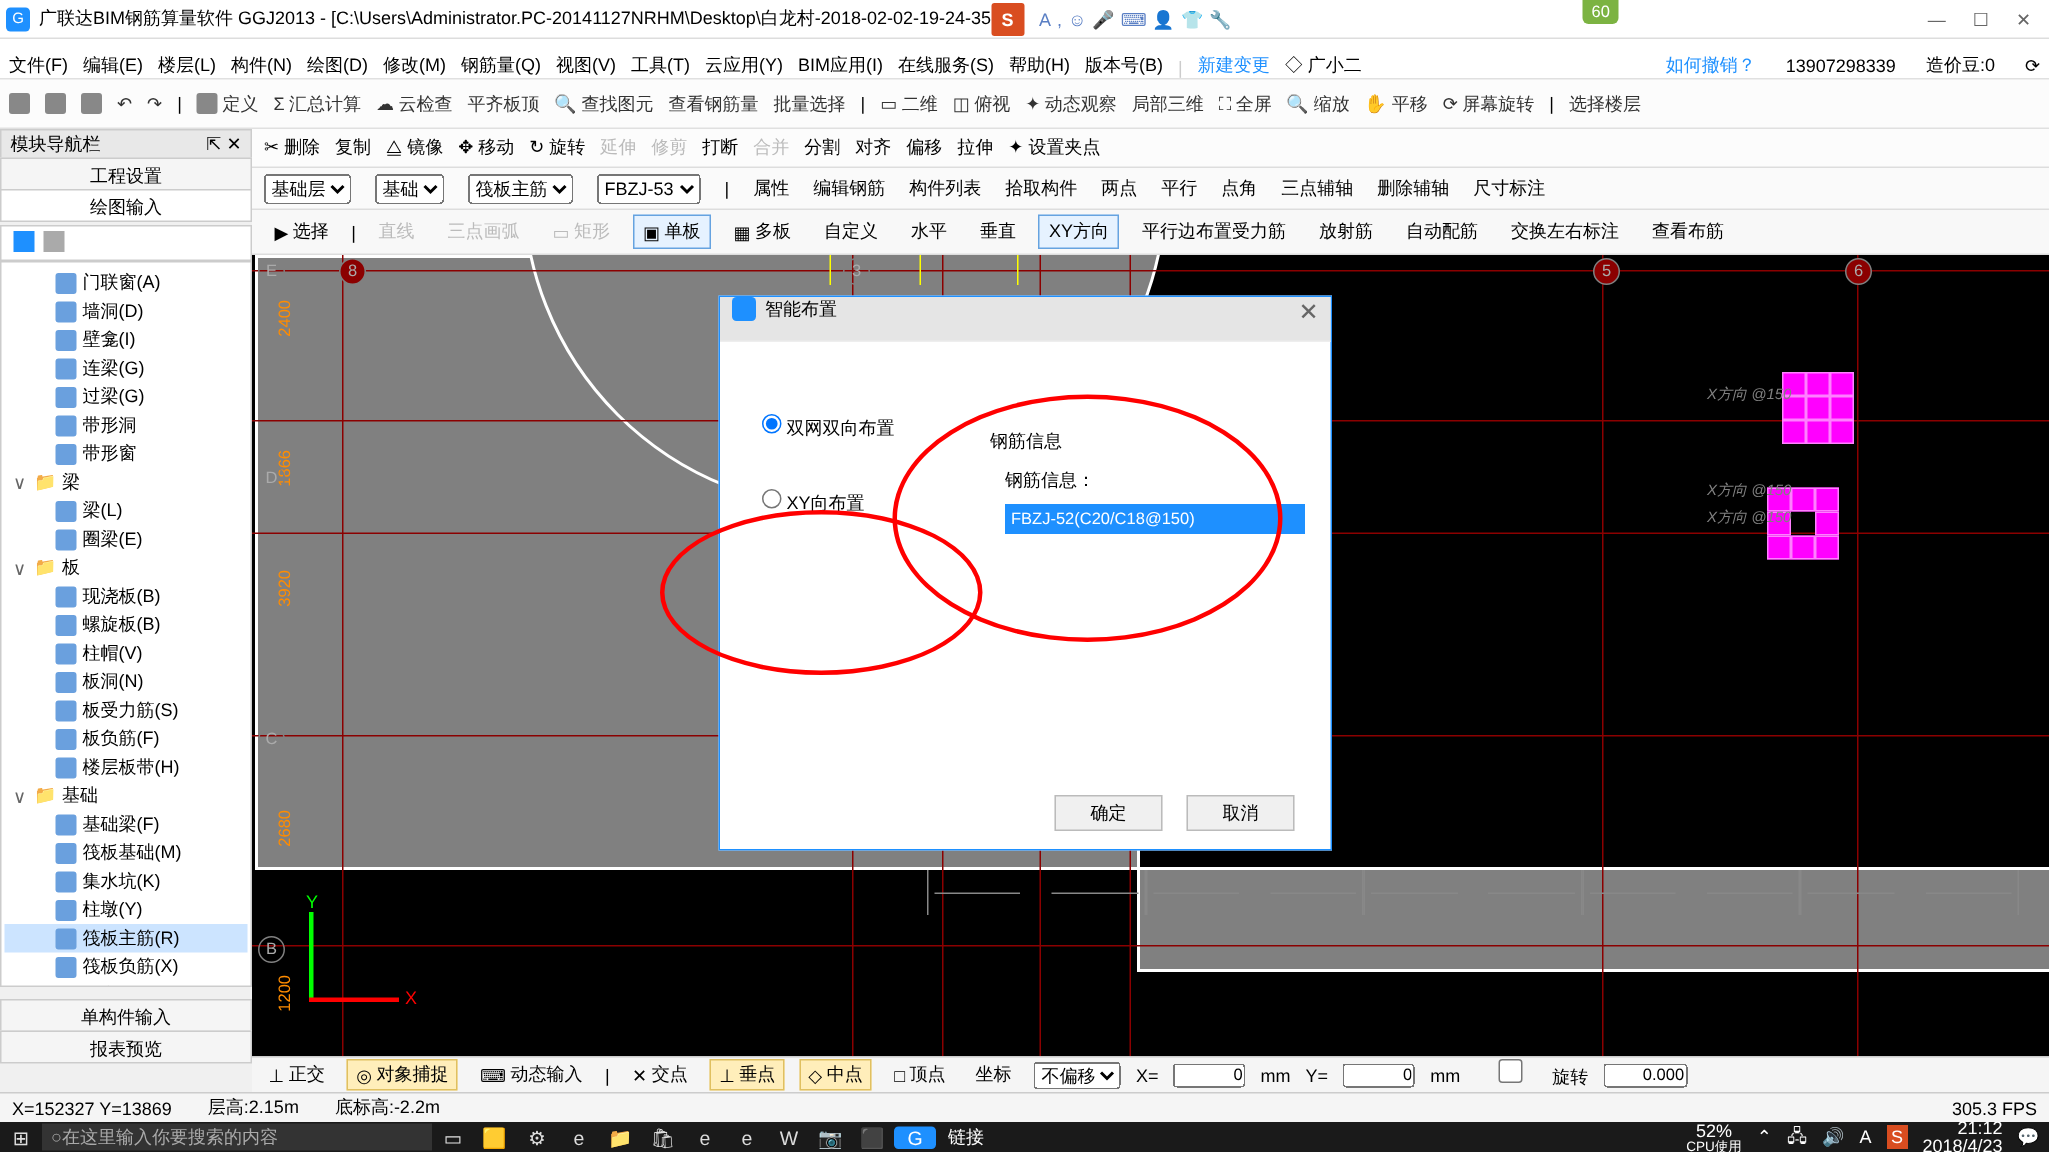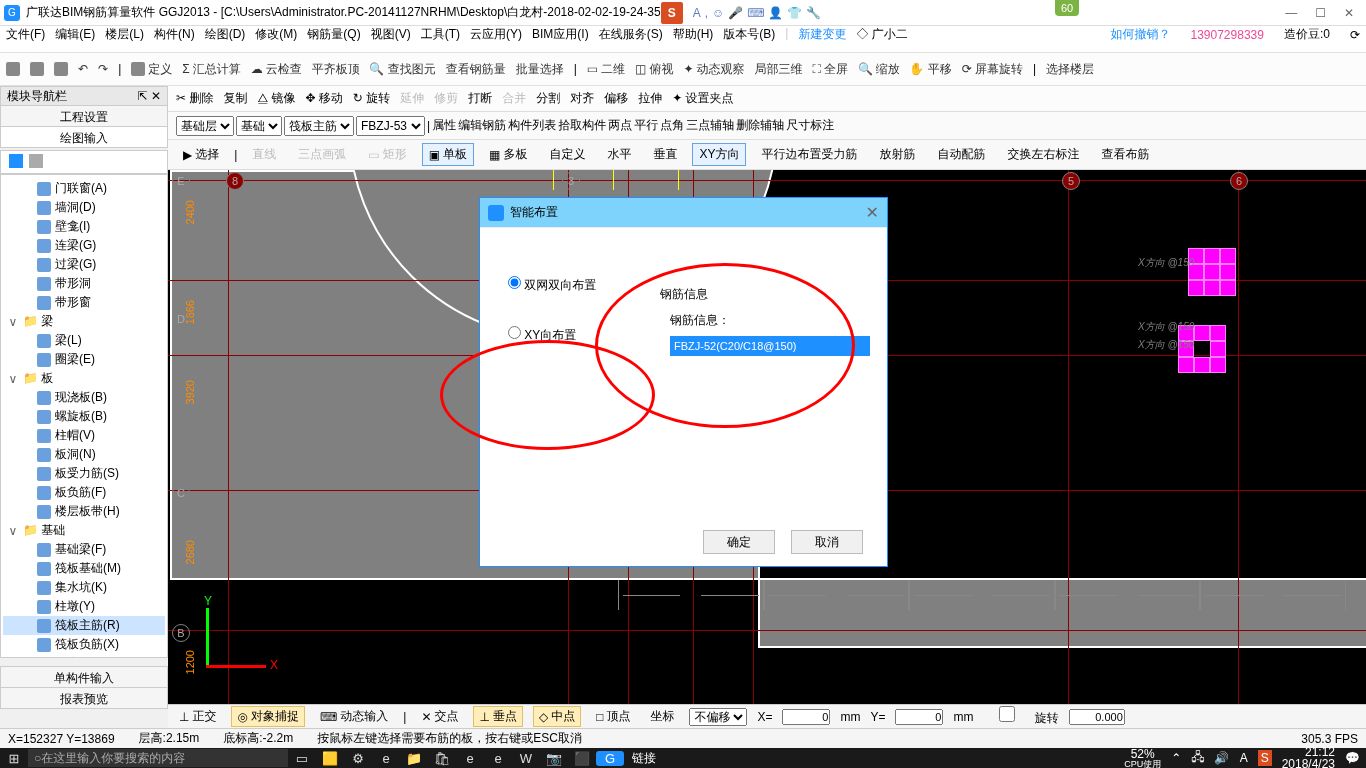--- a/index.html
+++ b/index.html
@@ -5,47 +5,47 @@
 *{margin:0;padding:0;box-sizing:border-box;font-family:"Microsoft YaHei","SimSun",sans-serif;font-size:12px;}
 body{width:1366px;height:768px;background:#f0f0f0;overflow:hidden;position:relative;}
 .titlebar{height:26px;background:#fff;display:flex;align-items:center;padding:0 4px;border-bottom:1px solid #ddd;}
 .titlebar .icon{width:16px;height:16px;background:#1e90ff;color:#fff;text-align:center;line-height:16px;border-radius:3px;margin-right:6px;font-size:10px;}
 .titlebar .title{flex:0 0 auto;color:#000;}
 .titlebar .overlay-icons{margin-left:10px;display:flex;gap:4px;font-size:13px;}
 .titlebar .overlay-icons span{color:#5a7fc4;}
 .titlebar .overlay-s{width:22px;height:22px;background:#d94d20;color:#fff;display:inline-flex;align-items:center;justify-content:center;font-weight:bold;border-radius:2px;}
 .titlebar .badge{position:absolute;left:1055px;top:0;background:#7cb342;color:#fff;padding:2px 6px;border-radius:0 0 4px 4px;font-size:11px;}
 .titlebar .winbtns{margin-left:auto;display:flex;gap:18px;color:#666;padding-right:8px;}
-.menubar{height:26px;background:#fff;display:flex;align-items:flex-start;padding:0 6px;gap:10px;}
+.menubar{height:26px;background:#fff;display:flex;align-items:flex-end;padding:0 6px;gap:10px;}
 .menubar span{cursor:default;}
 .menubar .sep{color:#ccc;}
 .menubar .new-change{color:#1e90ff;}
 .menubar .right{margin-left:auto;display:flex;gap:20px;align-items:center;}
 .menubar .right .cancel-link{color:#1e90ff;}
-.menubar .right .phone{color:#ec4899;}
+.menubar .right .phone{color:#000000;}
 .toolbar{height:34px;background:#fcfcfc;display:flex;align-items:center;padding:0 6px;gap:10px;border-top:1px solid #e0e0e0;border-bottom:1px solid #e0e0e0;}
 .toolbar .tb-item{display:flex;align-items:center;gap:3px;color:#333;}
 .tb-icon{width:14px;height:14px;display:inline-block;background:#888;border-radius:2px;}
 .side-header{position:absolute;left:0;top:86px;width:168px;height:20px;background:#e8e8e8;display:flex;align-items:center;padding:0 6px;border:1px solid #ccc;}
 .side-tabs{position:absolute;left:0;top:106px;width:168px;}
 .side-tabs .tb{height:22px;background:#f5f5f5;border:1px solid #ccc;text-align:center;line-height:22px;margin-top:-1px;}
 .side-tabs .tb.active{background:#fff;}
 .side-small{position:absolute;left:0;top:150px;width:168px;height:24px;background:#fff;border:1px solid #ccc;padding:2px;}
 .side-small .ico{display:inline-block;width:14px;height:14px;background:#1e90ff;margin-left:6px;vertical-align:middle;}
 .tree{position:absolute;left:0;top:174px;width:168px;height:484px;background:#fff;border:1px solid #ccc;overflow:hidden;padding:4px 2px;}
 .tree .node{padding:1px 0 1px 18px;display:flex;align-items:center;gap:4px;cursor:default;}
 .tree .node.cat{padding-left:4px;font-weight:normal;}
 .tree .node.sub{padding-left:34px;}
 .tree .node.sel{background:#cce4ff;}
 .tree .tico{width:14px;height:14px;display:inline-block;background:#6aa0de;border-radius:2px;}
 .tree .exp{width:12px;text-align:center;color:#666;}
 .side-bot{position:absolute;left:0;bottom:59px;width:168px;}
 .side-bot .bt{height:22px;background:#f5f5f5;border:1px solid #ccc;text-align:center;line-height:22px;margin-top:-1px;}
 .edit-toolbar{position:absolute;left:168px;top:86px;right:0;height:26px;background:#fcfcfc;display:flex;align-items:center;padding:0 8px;gap:10px;border-bottom:1px solid #ddd;}
-.context-toolbar{position:absolute;left:168px;top:112px;right:0;height:28px;background:#fafafa;display:flex;align-items:center;padding:0 8px;gap:2px;border-bottom:1px solid #ddd;}
+.context-toolbar{position:absolute;left:168px;top:112px;right:0;height:28px;background:#fafafa;display:flex;align-items:center;padding:0 8px;gap:16px;border-bottom:1px solid #ddd;}
 .context-toolbar select,.draw-toolbar select{font-size:12px;height:20px;}
 .draw-toolbar{position:absolute;left:168px;top:140px;right:0;height:30px;background:#f8f8f8;display:flex;align-items:center;padding:0 8px;gap:8px;border-bottom:1px solid #ddd;}
 .draw-toolbar .dbtn{display:flex;align-items:center;gap:3px;padding:2px 6px;border:1px solid transparent;}
 .draw-toolbar .dbtn.active{border:1px solid #66a3e0;background:#e6f2ff;}
 .canvas{position:absolute;left:168px;top:170px;right:0;bottom:60px;background:#000;overflow:hidden;}
 .canvas .hgrid{position:absolute;left:0;right:0;height:1px;background:#8b0000;}
 .canvas .vgrid{position:absolute;top:0;bottom:0;width:1px;background:#8b0000;}
 .canvas .yellow-v{position:absolute;top:0;height:14px;width:1px;background:yellow;}
 .canvas .bubble{position:absolute;width:18px;height:18px;border:1px solid #808080;border-radius:50%;color:#aaa;text-align:center;line-height:16px;font-size:11px;z-index:2;}
 .canvas .dim-text{position:absolute;color:#ff8c00;font-size:11px;writing-mode:vertical-rl;transform:rotate(180deg);}
@@ -56,21 +56,21 @@
 .canvas .axes .x{width:60px;height:3px;background:#f00;position:absolute;bottom:0;left:0;}
 .canvas .pink-block{position:absolute;width:16px;height:16px;background:#ff00ff;border:1px solid #ff80ff;}
 .canvas .rtext{position:absolute;color:#808080;font-size:10px;font-style:italic;}
 .dim-arrows{position:absolute;left:450px;right:20px;height:30px;bottom:98px;display:flex;}
 .dim-arrows .da{flex:1;border-left:1px solid #888;border-right:1px solid #888;position:relative;}
 .dim-arrows .da::before,.dim-arrows .da::after{content:"";position:absolute;top:50%;width:40%;height:1px;background:#888;}
 .dim-arrows .da::before{left:4px;}
 .dim-arrows .da::after{right:4px;}
 .red-annot{position:absolute;border:3px solid red;border-radius:50%;pointer-events:none;z-index:200;}
 .dialog{position:absolute;left:479px;top:197px;width:409px;height:370px;background:#fff;border:1px solid #1e90ff;z-index:100;}
-.dialog .dlg-title{height:30px;background:#7dd3fc;display:flex;align-items:center;padding:0 8px;border-bottom:1px solid #eee;}
+.dialog .dlg-title{height:30px;background:#e5e5e5;display:flex;align-items:flex-start;padding:0 8px;border-bottom:1px solid #eee;}
 .dialog .dlg-title .dic{width:16px;height:16px;background:#1e90ff;border-radius:3px;margin-right:6px;}
 .dialog .dlg-title .close{margin-left:auto;font-size:16px;color:#666;cursor:pointer;}
 .dialog .body{padding:16px 20px;}
 .dialog .section-label{margin-bottom:12px;}
 .dialog .radios{margin-left:8px;}
 .dialog .radios label{display:block;margin:32px 0;}
 .dialog .info-label{position:absolute;left:180px;top:88px;}
 .dialog .info-label2{position:absolute;left:190px;top:114px;}
 .dialog .info-input{position:absolute;left:190px;top:138px;width:200px;height:20px;border:1px solid #1e90ff;background:#1e90ff;color:#fff;font-size:11px;padding:0 3px;}
 .dialog .check-row{position:absolute;left:183px;top:290px;display:flex;align-items:center;gap:8px;}
@@ -427,21 +427,20 @@
     <input value="0" style="">
     <span>mm</span>
   <label><input type="checkbox" style=""> <span>旋转</span></label>
   <input style="width: 56px;" value="0.000">
 </div>
 
 <div class="status2">
   <span>X=152327 Y=13869</span>
   <span>层高:2.15m</span>
   <span>底标高:-2.2m</span>
-  <span>按鼠标左键选择需要布筋的板，按右键或ESC取消</span>
   <span class="fps">305.3 FPS</span>
 </div>
 
 <div class="taskbar">
   <span class="tb-ico">⊞</span>
   <div class="cortana">○ <span>在这里输入你要搜索的内容</span></div>
   <span class="tb-ico">▭</span>
   <span class="tb-ico">🟨</span>
   <span class="tb-ico">⚙</span>
   <span class="tb-ico">e</span>

